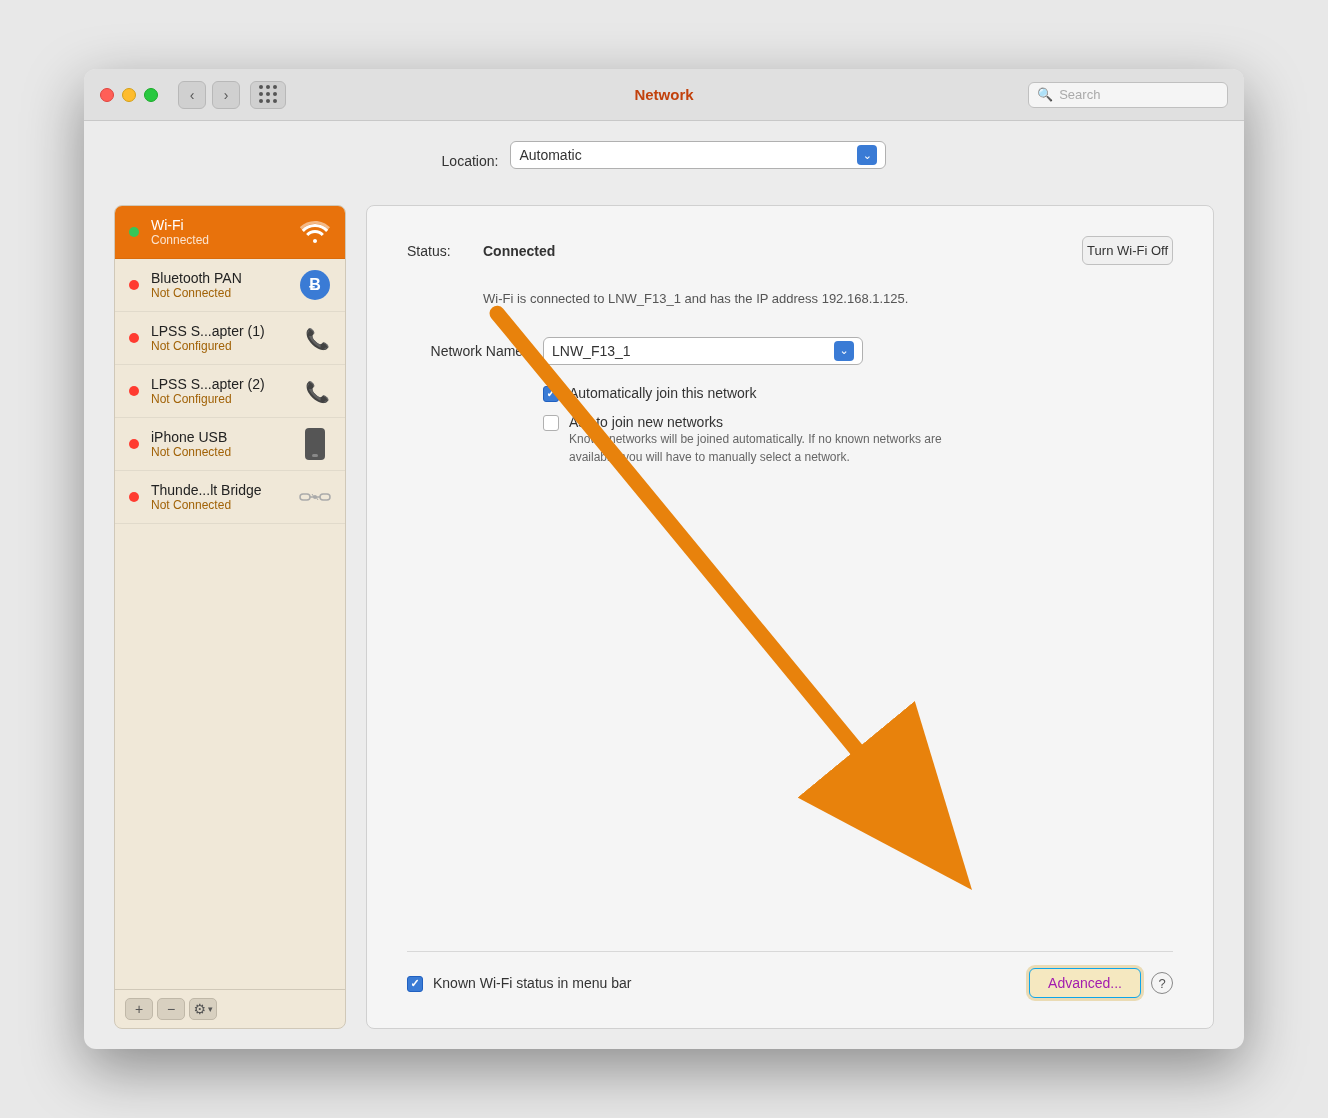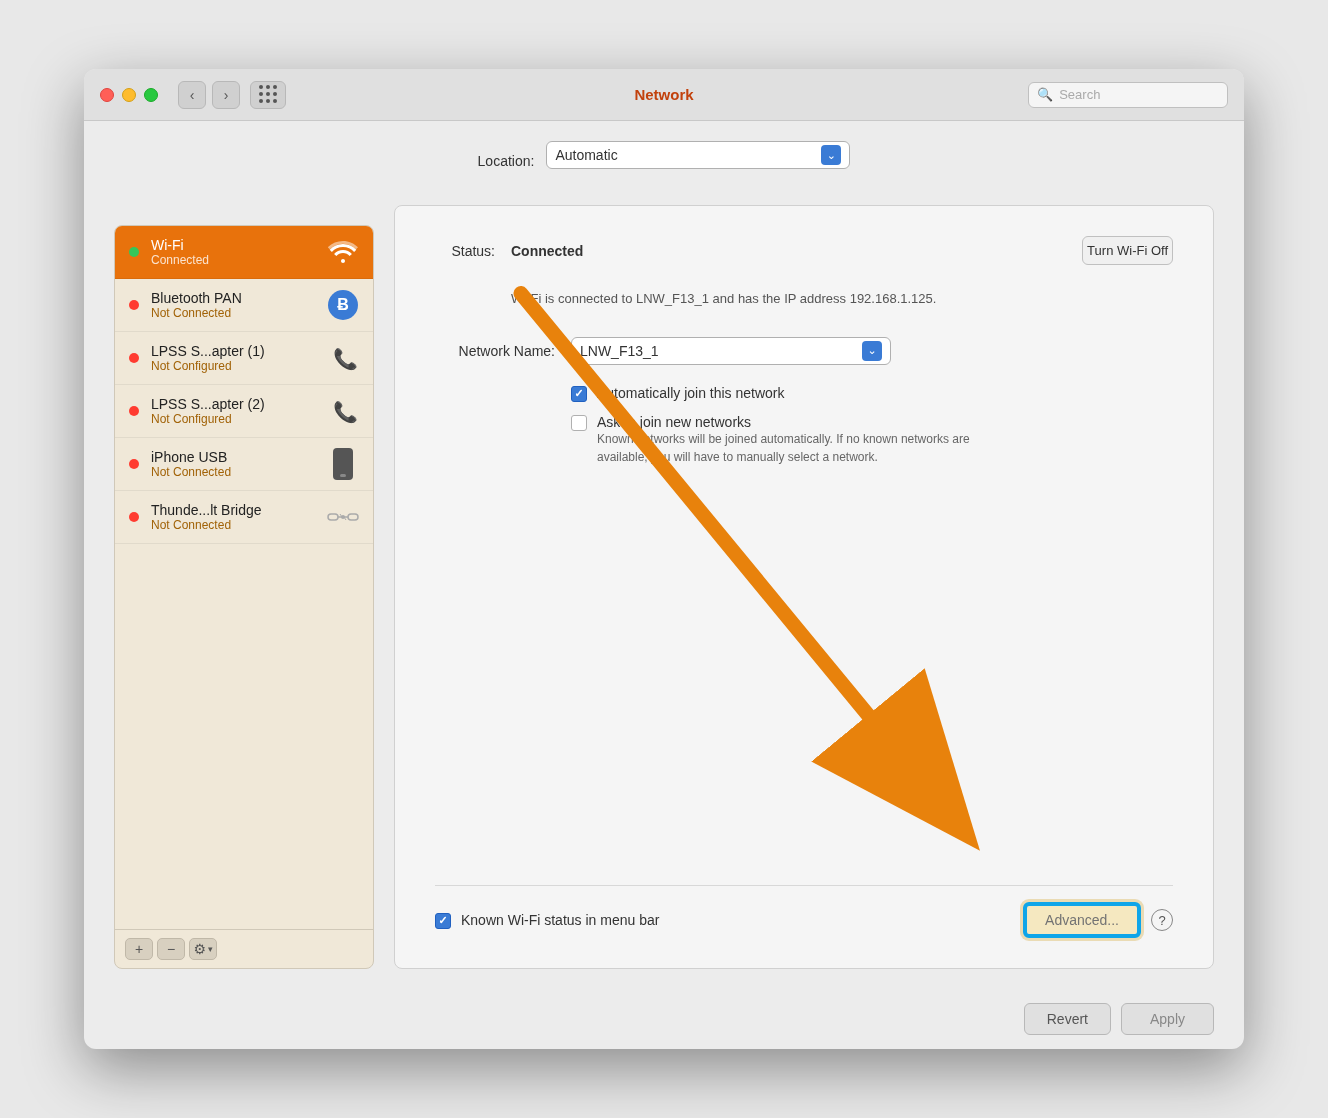--- a/index.html
+++ b/index.html
@@ -146,21 +146,21 @@
       gap: 12px;
       margin-bottom: 36px;
       justify-content: center;
     }
     .location-label {
       font-size: 14px;
       color: #333;
       font-weight: 500;
     }
     .location-select {
-      width: 304px;
+      width: 376px;
       height: 28px;
       background: white;
       border: 1px solid #b0b0b0;
       border-radius: 6px;
       display: flex;
       align-items: center;
       justify-content: space-between;
       padding: 0 8px;
       cursor: pointer;
     }
@@ -182,29 +182,28 @@
 
     
     .main-panel {
       display: flex;
       flex: 1;
       gap: 0;
     }
 
     
     .sidebar {
-      width: 260px;
+      width: 232px;
       background: #f0e8d8;
       border: 1px solid #d0c8b8;
       border-radius: 8px;
       overflow: hidden;
       display: flex;
       flex-direction: column;
       flex-shrink: 0;
-      margin-top: 20px;
     }
 
     .sidebar-item {
       display: flex;
       align-items: center;
       padding: 10px 14px;
       gap: 12px;
       cursor: pointer;
       border-bottom: 1px solid rgba(0,0,0,0.06);
     }
@@ -324,21 +323,21 @@
       display: flex;
       align-items: center;
       gap: 16px;
       margin-bottom: 24px;
     }
     .status-label {
       font-size: 14px;
       color: #333;
       font-weight: 500;
       min-width: 60px;
-      text-align: right;
+      text-align: left;
     }
     .status-value {
       font-size: 14px;
       font-weight: 700;
       color: #333;
     }
     .turn-wifi-btn {
       margin-left: auto;
       padding: 6px 4px;
       background: #f0f0f0;
@@ -451,24 +450,24 @@
       gap: 10px;
     }
     .bottom-right {
       display: flex;
       align-items: center;
       gap: 10px;
     }
     .advanced-btn {
       padding: 6px 18px;
       background: #f5e8c0;
-      border: 4px solid #0ea5e9;
-      border-radius: 6px;
-      font-size: 14px;
-      color: #737373;
+      border: 1px solid #0ea5e9;
+      border-radius: 6px;
+      font-size: 14px;
+      color: #a21caf;
       cursor: pointer;
       box-shadow: 0 0 0 3px rgba(210, 160, 30, 0.3);
     }
 
     .help-btn {
       width: 22px;
       height: 22px;
       background: transparent;
       border: 1.5px solid #888;
       border-radius: 50%;
@@ -726,17 +725,13 @@
             <marker id="arrowhead" markerWidth="12" markerHeight="10" refX="10" refY="5" orient="auto">
               <polygon points="0 0, 12 5, 0 10" fill="#e8820c"></polygon>
             </marker>
           </defs>
           <line x1="120" y1="80" x2="540" y2="590" stroke="#e8820c" stroke-width="14" marker-end="url(#arrowhead)" stroke-linecap="round"></line>
         </svg>
       </div>
     </div>
   </div>
 
-  <div class="window-bottom">
-    <button class="revert-btn">Revert</button>
-    <button class="apply-btn">Apply</button>
-  </div>
 </div>
 
 </body></html>

